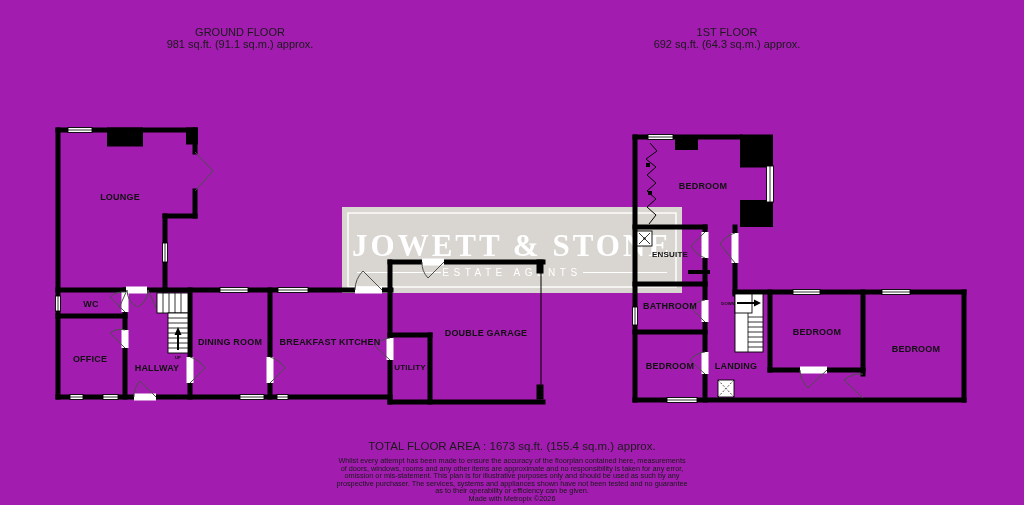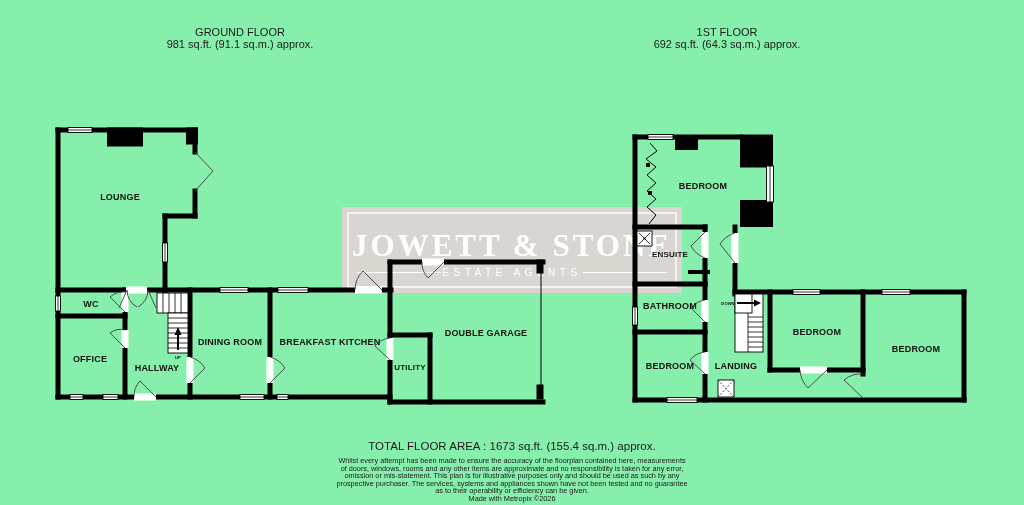--- a/index.html
+++ b/index.html
@@ -1,16 +1,16 @@
 <!DOCTYPE html>
 <html><head>
 <meta charset="utf-8">
 <style>
   html,body{margin:0;padding:0;background:#fff;}
-  .page{position:relative;width:1024px;height:505px;background:#86efac;overflow:hidden;
+  .page{position:relative;width:1024px;height:505px;background:#a21caf;overflow:hidden;
         font-family:"Liberation Sans",sans-serif;}
   svg{display:block}
   .wall{stroke:#000;stroke-width:5;stroke-linecap:square;fill:none}
   .wall4{stroke:#000;stroke-width:4;stroke-linecap:square;fill:none}
   .blk{fill:#000;stroke:none}
   .thin{stroke:#000;stroke-width:1;fill:none}
   .vthin{stroke:#000;stroke-width:.8;fill:none}
   .door{stroke:#4d4d4d;stroke-width:1;fill:none}
   .gap{fill:#fff;stroke:none}
   .win{fill:#fff;stroke:#000;stroke-width:.9}

